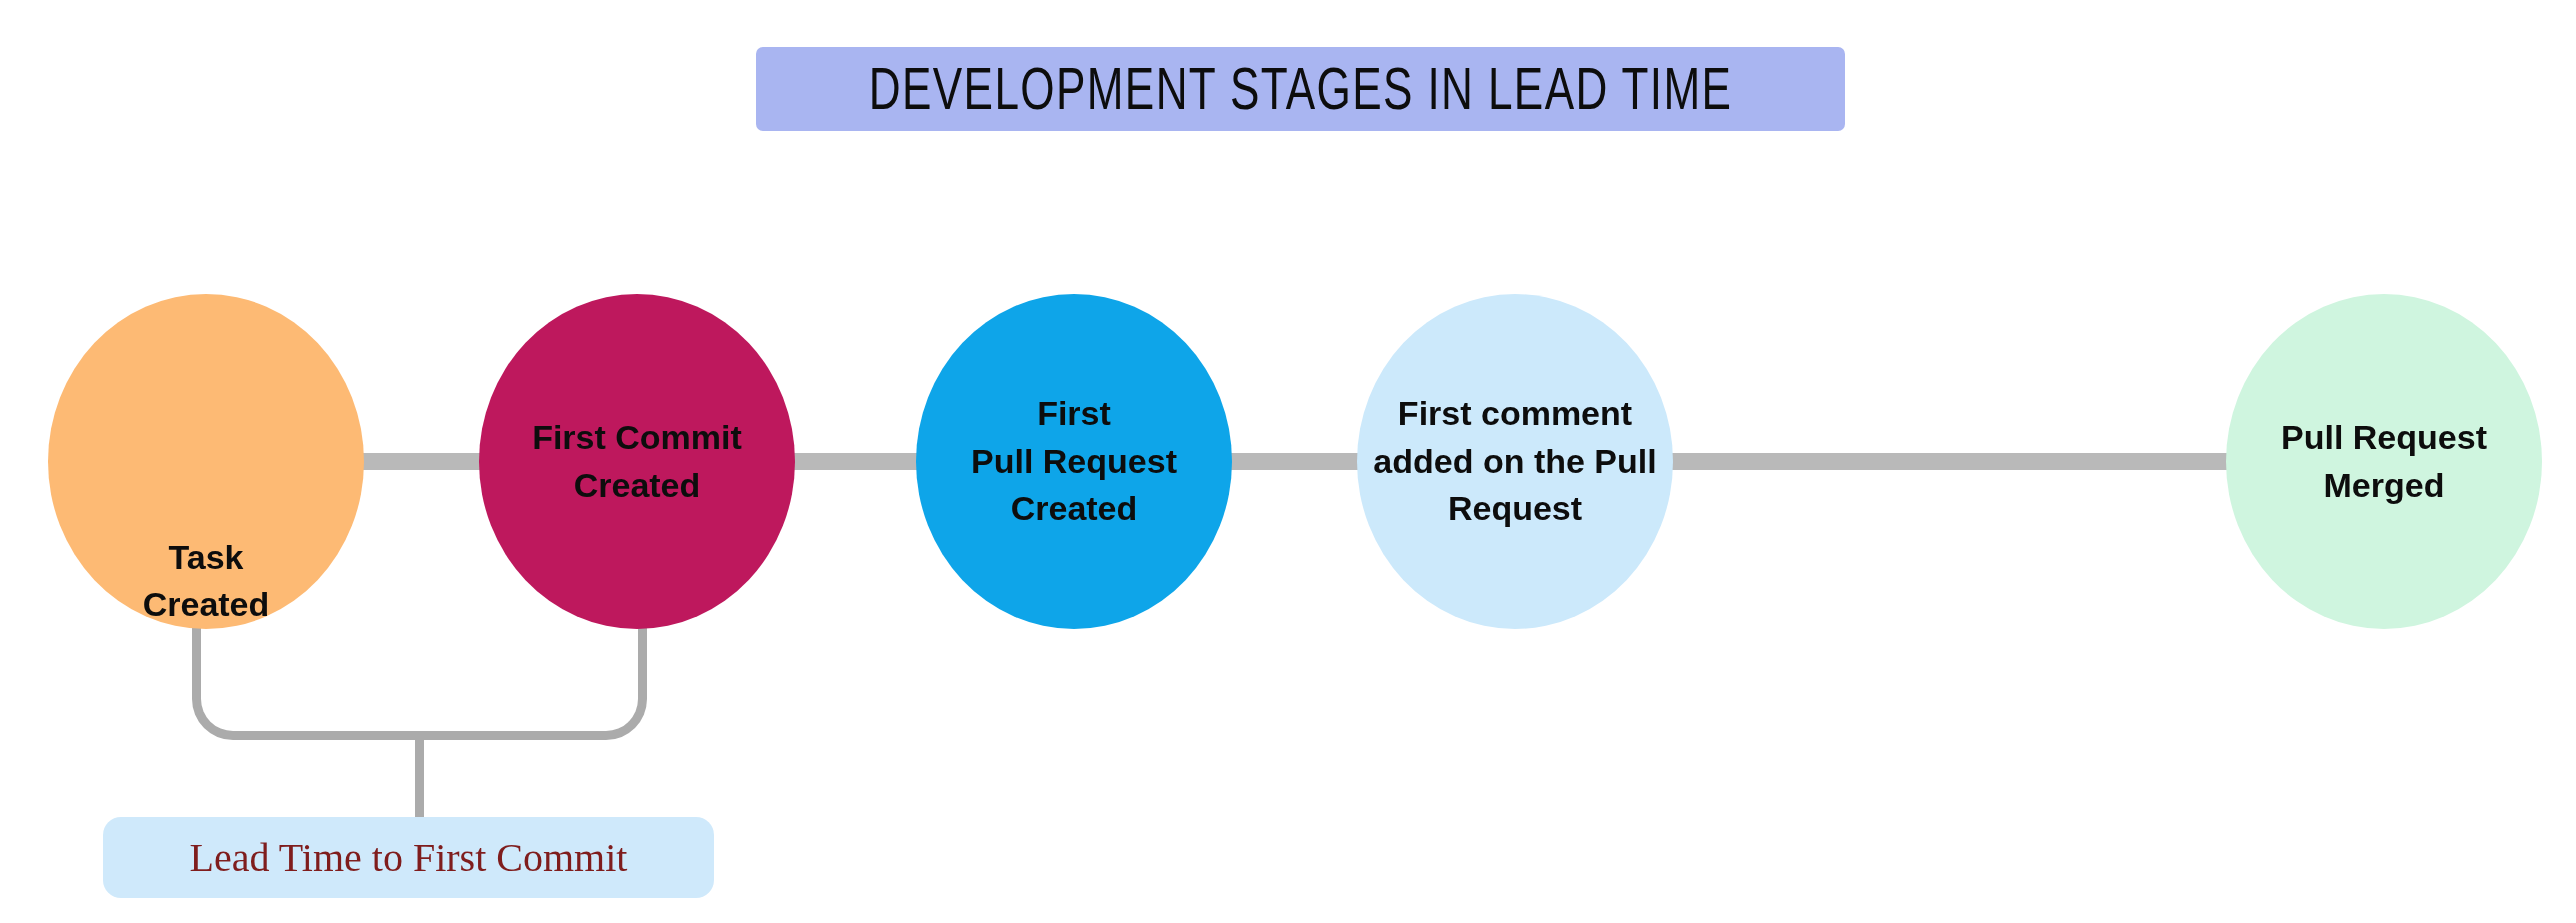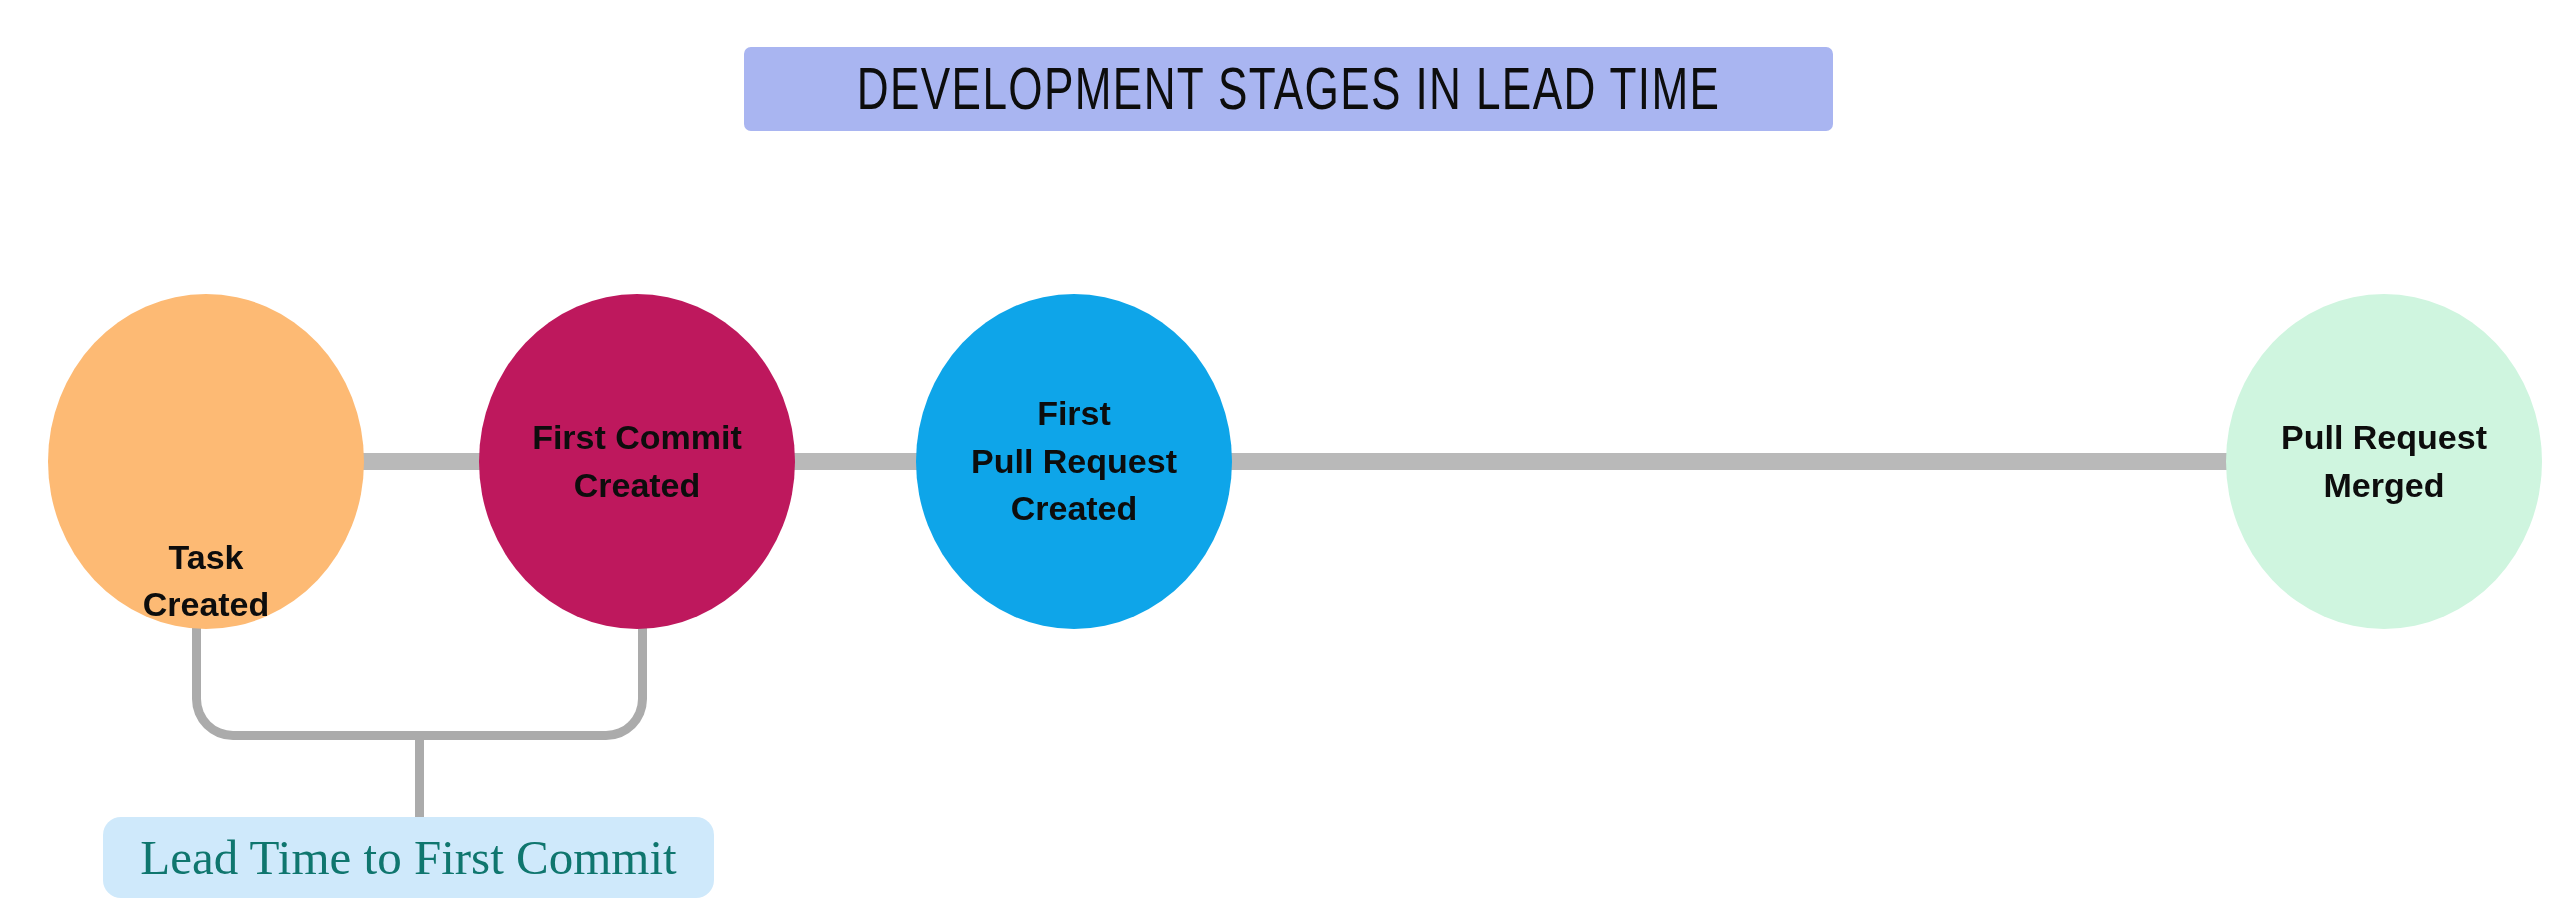--- a/index.html
+++ b/index.html
@@ -110,33 +110,33 @@
     width: 611px;
     height: 81px;
     border-radius: 18px;
     display: flex;
     align-items: center;
     justify-content: center;
     z-index: 1;
   }
   .annotation-box .annotation-text {
     font-family: cursive;
-    font-size: 49px;
+    font-size: 40px;
     font-weight: 400;
     white-space: nowrap;
-    color: #0f766e;
+    color: #7f1d1d;
     text-align: right;
   }
 </style>
 </head>
 <body>
 
 <div class="canvas">
 
-  <div class="title-banner" style="background-color: rgb(169, 181, 241);">
+  <div class="title-banner" style="background-color: rgb(169, 181, 241); margin-left: 12px;">
     <span class="title-text">DEVELOPMENT STAGES IN LEAD TIME</span>
   </div>
 
   <div class="flow-rail" style="background-color: rgb(185, 185, 185);"></div>
 
   <div class="stage stage-1" style="background-color: #fdba74; align-items: flex-end;">
     <span class="stage-label">Task
 Created</span>
   </div>
 
@@ -144,20 +144,25 @@
     <span class="stage-label">First Commit
 Created</span>
   </div>
 
   <div class="stage stage-3" style="background-color: #0ea5e9;">
     <span class="stage-label">First
 Pull Request
 Created</span>
   </div>
 
+  <div class="stage stage-4" style="background-color: rgb(204, 233, 251);">
+    <span class="stage-label">First comment
+added on the Pull
+Request</span>
+  </div>
 
 
   <div class="stage stage-6" style="background-color: rgb(207, 245, 223);">
     <span class="stage-label">Pull Request
 Merged</span>
   </div>
 
   <div class="bracket" style="border-color: rgb(171, 171, 171);"></div>
   <div class="bracket-stem" style="background-color: rgb(171, 171, 171);"></div>
 

